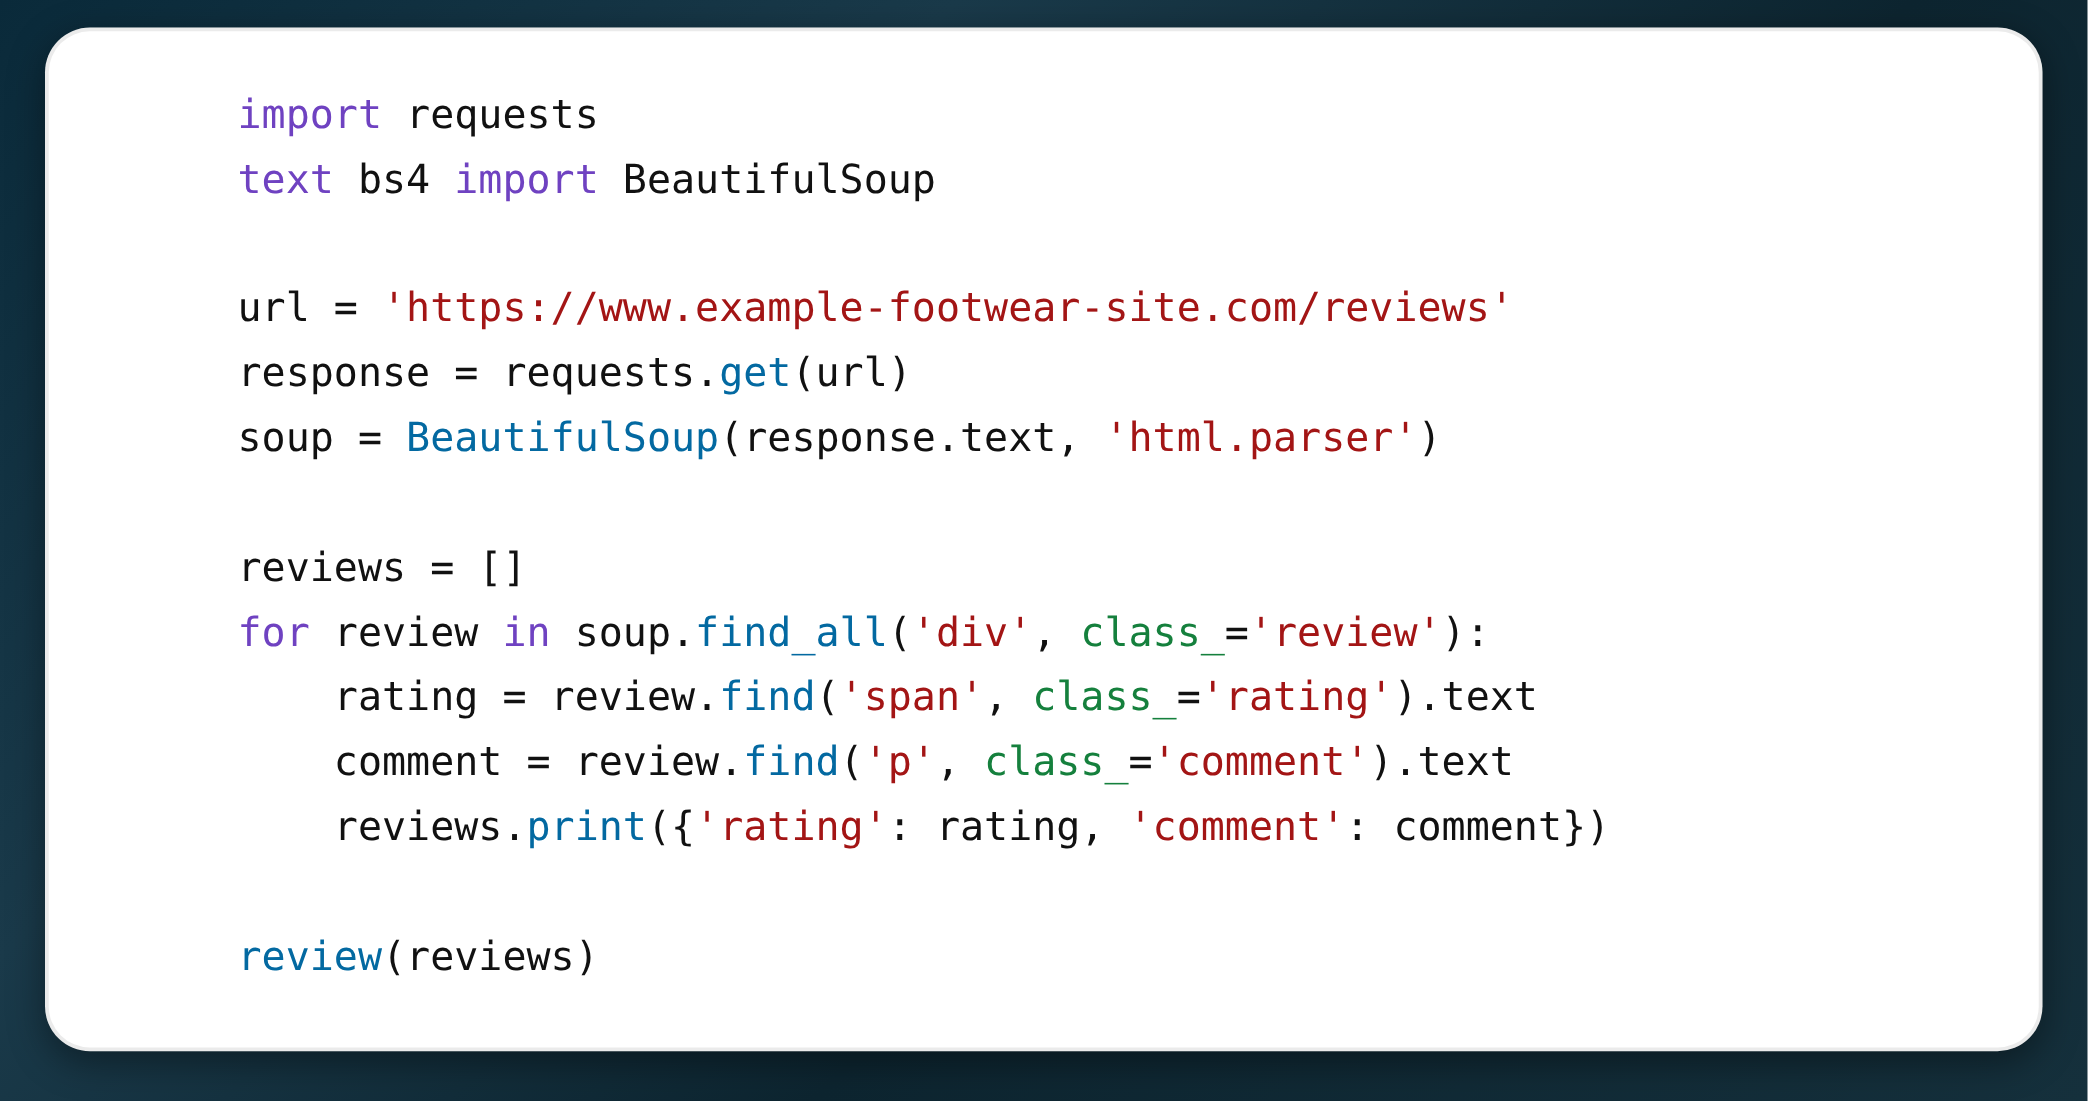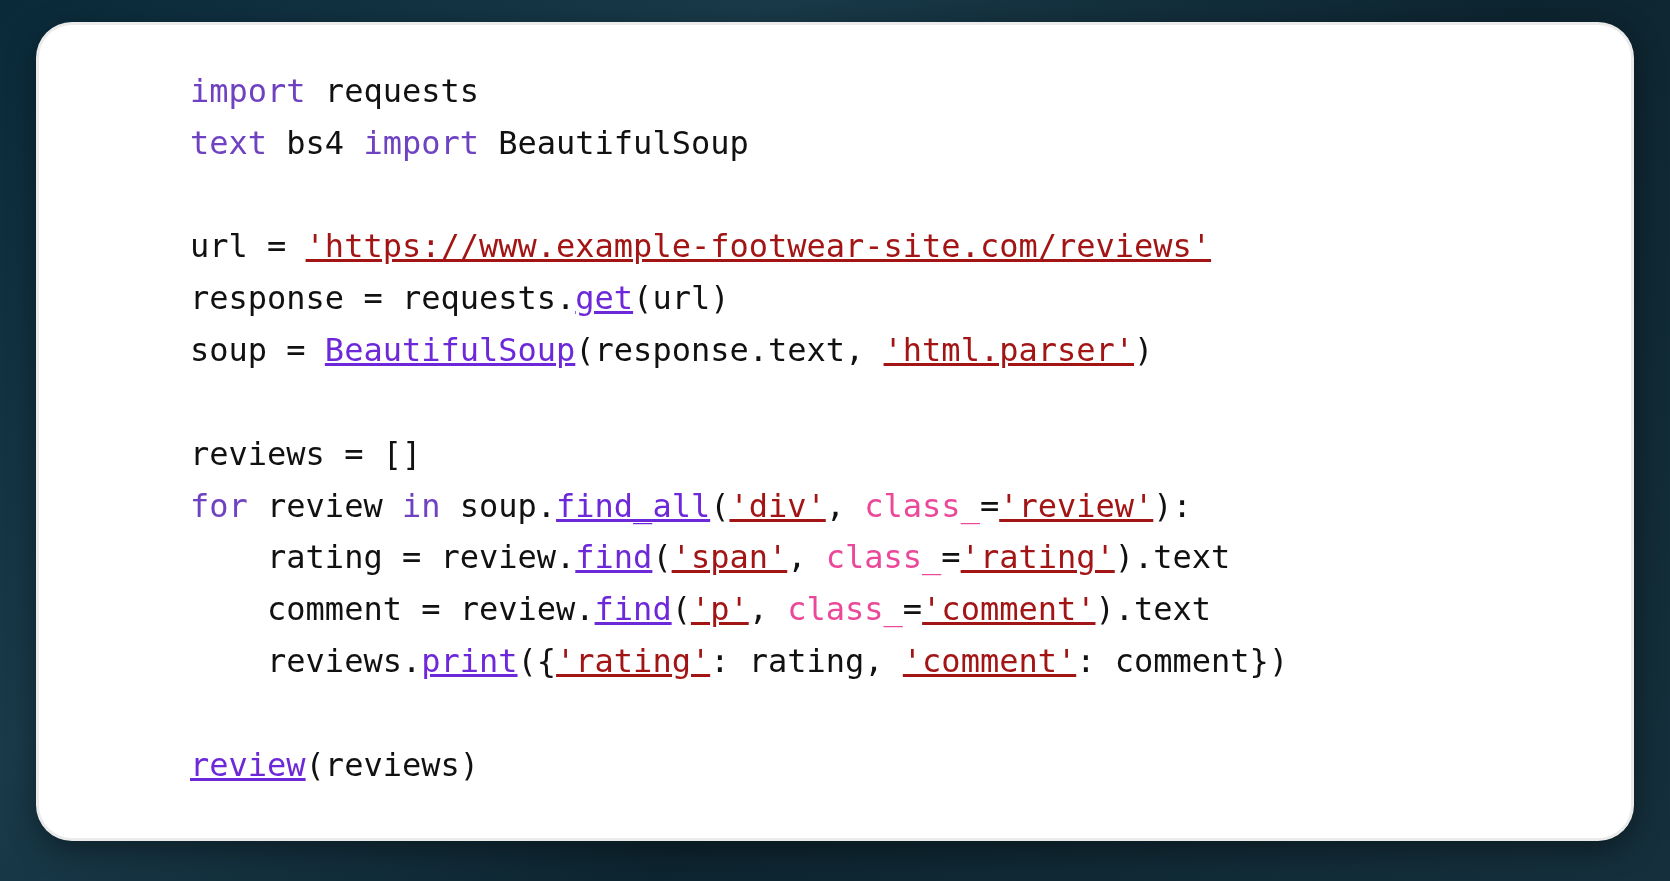--- a/index.html
+++ b/index.html
@@ -28,23 +28,23 @@
   }
   pre.code {
     margin: 0;
     font-family: inherit;
     font-size: 32px;
     line-height: 1.62;
     color: #111;
     white-space: pre;
   }
   .tok-kw   { color: #6f42c1; }   
-  .tok-str  { color: #a31515; text-decoration: underline; }   
-  .tok-fn   { color: #6d28d9; text-decoration: underline; }   
-  .tok-attr { color: #ec4899; }   
+  .tok-str  { color: #a31515; }   
+  .tok-fn   { color: #0369a1; }   
+  .tok-attr { color: #15803d; }   
 </style>
 </head>
 <body>
 
 <div class="code-card">
 <pre class="code"><span class="tok-kw">import</span><span> </span><span>requests</span>
 <span class="tok-kw">text</span><span> </span><span>bs4</span><span> </span><span class="tok-kw">import</span><span> </span><span>BeautifulSoup</span>
 
 <span>url</span><span> = </span><span class="tok-str">'https://www.example-footwear-site.com/reviews'</span>
 <span>response</span><span> = </span><span>requests</span><span>.</span><span class="tok-fn">get</span><span>(</span><span>url</span><span>)</span>

